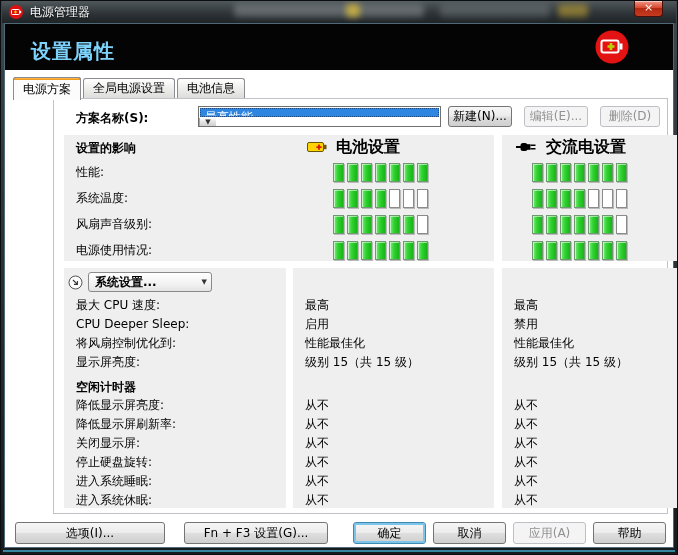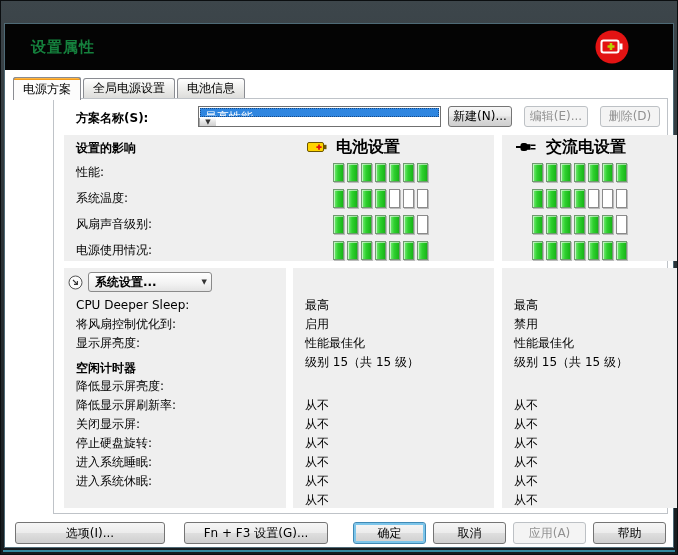--- a/index.html
+++ b/index.html
@@ -15,21 +15,21 @@
   .b2 { left:438px; width:110px; background:#8d9396; opacity:.35; }
   .b3 { left:344px; width:14px; background:#d8b93a; opacity:.8; }
   .b4 { left:556px; width:30px; background:#c9a62e; opacity:.55; }
   .title-icon { position:absolute; left:7px; top:4px; width:14px; height:14px; }
   .title-text { position:absolute; left:28px; top:3px; font-size:12px; color:#fff; text-shadow:0 1px 2px #000; }
   .close-btn { position:absolute; right:13px; top:0; width:29px; height:16px; background:linear-gradient(#f0968a,#d6492f 45%,#b32a13 50%,#c53b20); border:1px solid #47100a; border-top:none; border-radius:0 0 4px 4px; color:#fff; font-size:11px; line-height:14px; text-align:center; cursor:pointer; box-shadow:inset 0 1px 0 rgba(255,255,255,.5); }
 
   
   .body-wrap { position:absolute; left:3px; right:3px; top:22px; bottom:6px; background:#fff; border:1px solid #4e6a76; }
   .band { position:absolute; left:0; right:0; top:0; height:46px; background:#040404; }
-  .band-title { position:absolute; left:26px; top:14px; color:#15803d; font-size:15px; font-weight:bold; letter-spacing:1px; }
+  .band-title { position:absolute; left:26px; top:14px; color:#7dd3fc; font-size:20px; font-weight:bold; letter-spacing:1px; }
   .band-icon { position:absolute; right:44px; top:6px; width:34px; height:34px; }
 
   .client { position:absolute; left:0; right:0; top:46px; bottom:0; background:#fff; }
 
   
   .tab-strip { position:absolute; left:8px; top:6px; height:23px; display:flex; align-items:center; z-index:3; }
   .tab { position:relative; height:20px; line-height:19px; padding:0 9px; margin-right:2px; font-size:12px; background:linear-gradient(#ffffff,#ececea 55%,#dddddb); border:1px solid #8a8c92; border-bottom:none; border-radius:3px 3px 0 0; cursor:pointer; }
   .tab.active { height:23px; line-height:23px; background:#fcfcfc; margin-bottom:-1px; z-index:4; }
   .tab-hot { position:absolute; left:-1px; right:-1px; top:-1px; height:3px; background:linear-gradient(#ffc159,#ef8f07); border-radius:3px 3px 0 0; border:1px solid #8a8c92; border-bottom:none; }
 
@@ -79,20 +79,34 @@
   .fbtn.ok      { left:348px; width:73px; border:1px solid #3f89b5; box-shadow:inset 0 0 0 2px #7cc5ea; }
   .fbtn.cancel  { left:428px; width:73px; }
   .fbtn.apply   { left:508px; width:73px; }
   .fbtn.help    { left:588px; width:73px; }
 </style>
 </head>
 <body>
 
 <div class="window">
 
+  <div class="titlebar">
+    <div class="blur-blob b1"></div>
+    <div class="blur-blob b2"></div>
+    <div class="blur-blob b3"></div>
+    <div class="blur-blob b4"></div>
+    <svg class="title-icon" viewBox="0 0 14 14">
+      <circle cx="7" cy="7" r="7" fill="#dd1111"></circle>
+      <rect x="2.5" y="4.5" width="8" height="5" rx="1" fill="none" stroke="#fff" stroke-width="1"></rect>
+      <path d="M6.5 5.5 v3 M5 7 h3" stroke="#ffd400" stroke-width="1.2"></path>
+      <rect x="10.8" y="5.8" width="1.4" height="2.4" fill="#fff"></rect>
+    </svg>
+    <span class="title-text">电源管理器</span>
+    <div class="close-btn">×</div>
+  </div>
 
   <div class="body-wrap">
     <div class="band">
       <div class="band-title">设置属性</div>
       <svg class="band-icon" viewBox="0 0 34 34">
         <circle cx="17" cy="17" r="16.5" fill="#e31313"></circle>
         <rect x="6.5" y="10.5" width="17" height="12" rx="2" fill="none" stroke="#fff" stroke-width="2"></rect>
         <rect x="24.5" y="13.5" width="3" height="6" fill="#fff"></rect>
         <path d="M16 13 v7 M12.5 16.5 h7" stroke="#b8d400" stroke-width="2.6"></path>
       </svg>
@@ -229,20 +243,21 @@
             <svg class="expand-icon" viewBox="0 0 15 15">
               <circle cx="7.5" cy="7.5" r="6.5" fill="#fbfbfb" stroke="#555"></circle>
               <path d="M5 5 l4.2 4.2 M9.4 6 v3.4 h-3.4" fill="none" stroke="#333" stroke-width="1.1"></path>
             </svg>
             <div class="sys-dropdown">
               <span>系统设置...</span>
               <span class="arr">▼</span>
             </div>
           </div>
           <div>
+              <div class="srow">最大 CPU 速度:</div>
               <div class="srow">CPU Deeper Sleep:</div>
               <div class="srow">将风扇控制优化到:</div>
               <div class="srow">显示屏亮度:</div>
             </div>
           <div class="idle-title">空闲计时器</div>
           <div>
               <div class="srow">降低显示屏亮度:</div>
               <div class="srow">降低显示屏刷新率:</div>
               <div class="srow">关闭显示屏:</div>
               <div class="srow">停止硬盘旋转:</div>

